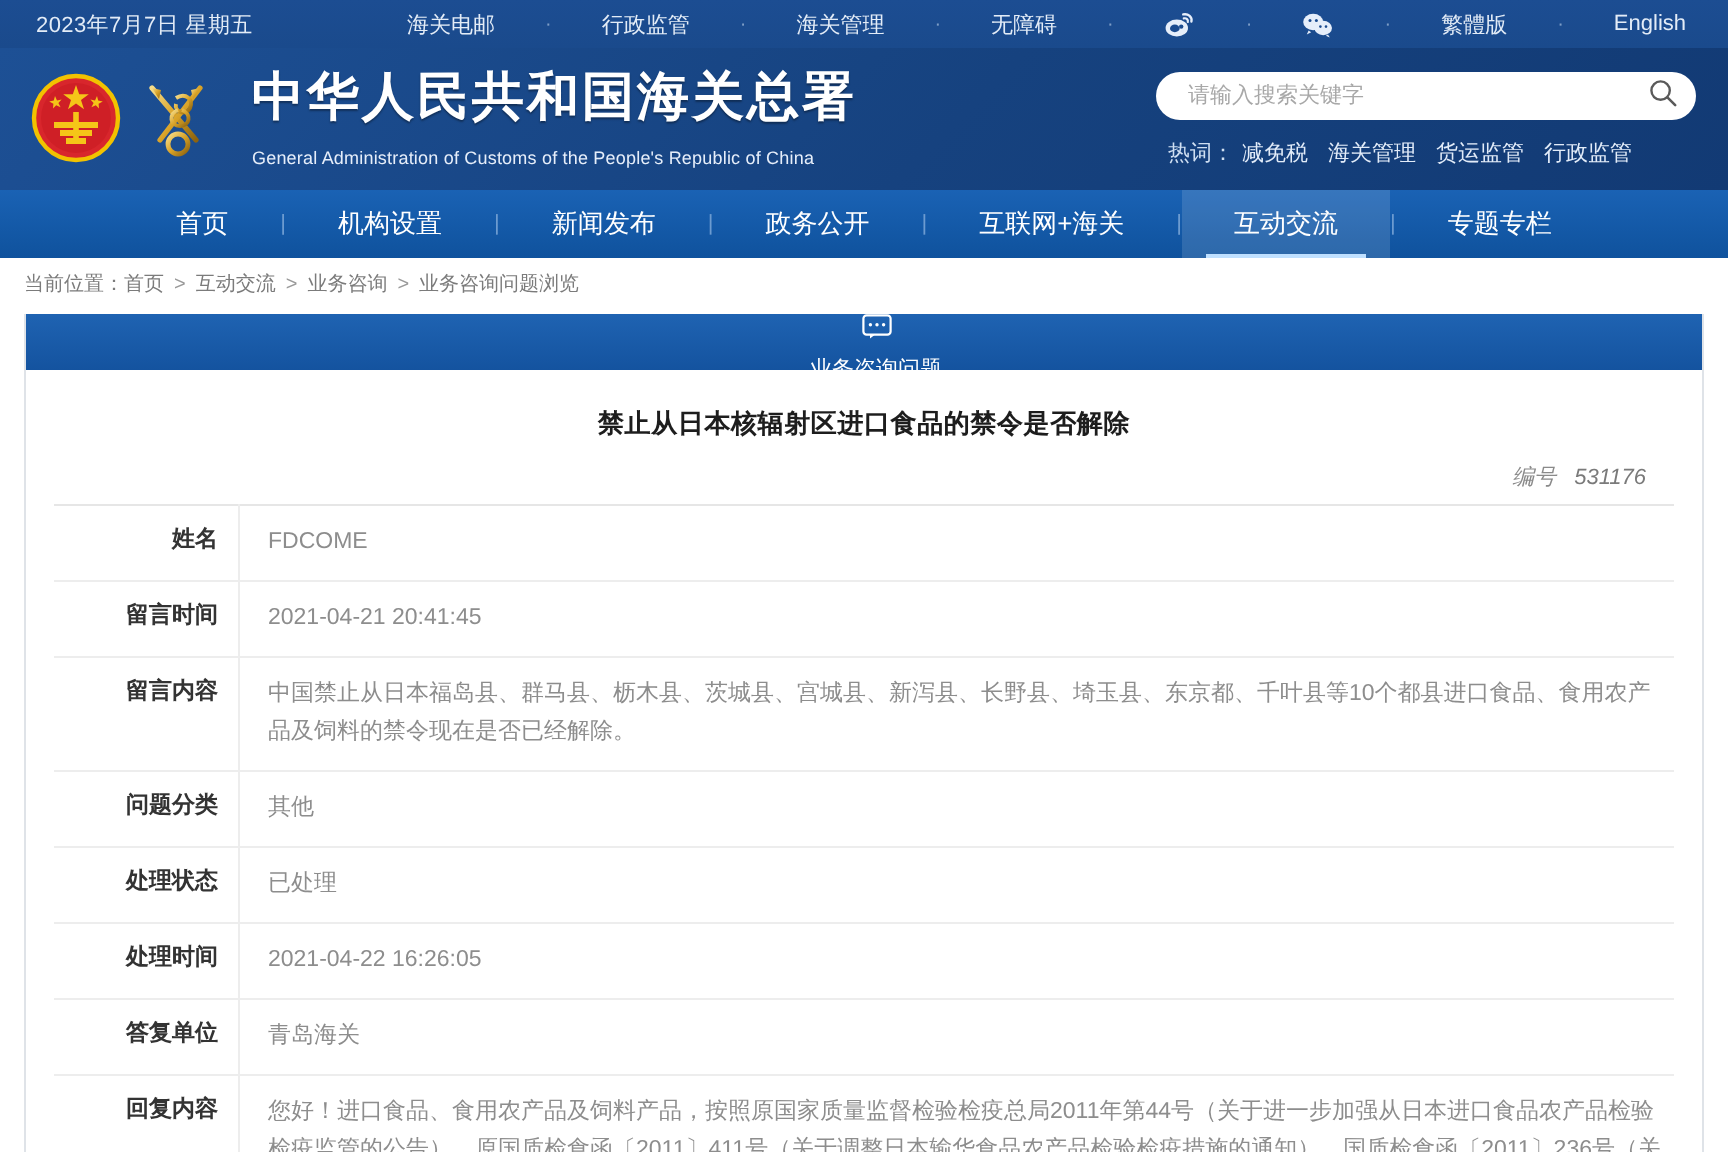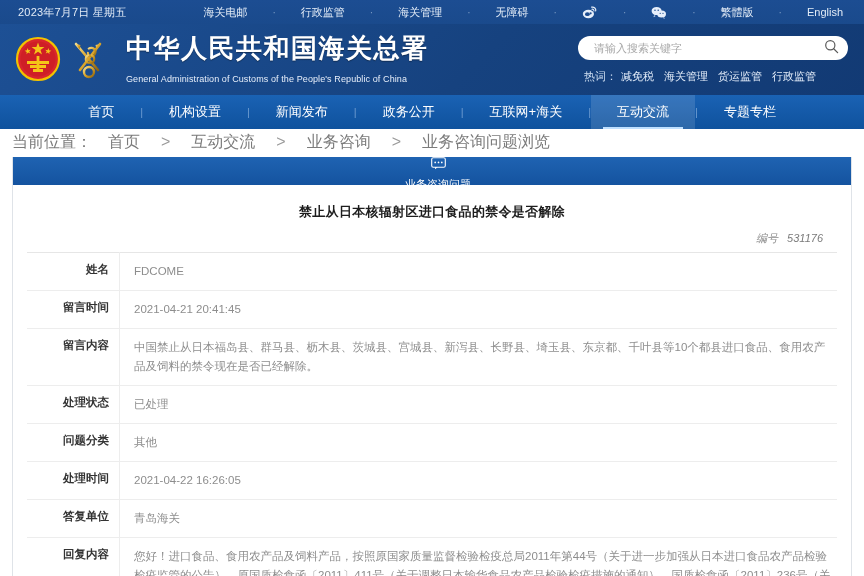--- a/index.html
+++ b/index.html
@@ -162,24 +162,23 @@
     display: flex; align-items: center;
     color: #6c9bd0; font-size: 11px;
   }
 
   
   .crumbbar {
     height: 26px;
     display: flex;
     align-items: center;
     padding-left: 12px;
-    font-size: 16px;
+    font-size: 10px;
     color: #7b7b7b;
     background: #fff;
-    gap: 16px;
   }
   .crumbbar a { color: #7b7b7b; text-decoration: none; }
   .crumbbar .cs { margin: 0 5px; color: #9a9a9a; }
 
   
   .card {
     margin: 2px 12px 0 12px;
     border: 1px solid #dfe3e8;
     border-top: none;
     background: #fff;
@@ -408,28 +407,28 @@
           </tr>
           <tr>
             <th>留言时间</th>
             <td class="pad-left">2021-04-21 20:41:45</td>
           </tr>
           <tr>
             <th>留言内容</th>
             <td>中国禁止从日本福岛县、群马县、枥木县、茨城县、宫城县、新泻县、长野县、埼玉县、东京都、千叶县等10个都县进口食品、食用农产品及饲料的禁令现在是否已经解除。</td>
           </tr>
           <tr>
+            <th>问题分类</th>
+            <td class="pad-left">其他</td>
+          </tr>
+          <tr>
             <th>处理状态</th>
             <td class="pad-left">已处理</td>
           </tr>
           <tr>
-            <th>问题分类</th>
-            <td class="pad-left">其他</td>
-          </tr>
-          <tr>
             <th>处理时间</th>
             <td class="pad-left">2021-04-22 16:26:05</td>
           </tr>
           <tr>
             <th>答复单位</th>
             <td class="pad-left">青岛海关</td>
           </tr>
           <tr>
             <th>回复内容</th>
             <td>您好！进口食品、食用农产品及饲料产品，按照原国家质量监督检验检疫总局2011年第44号（关于进一步加强从日本进口食品农产品检验检疫监管的公告）、原国质检食函〔2011〕411号（关于调整日本输华食品农产品检验检疫措施的通知）、国质检食函〔2011〕236号（关于从日本进口食品农产品有关问题的补充通知）执行。如仍有问题可联系12360海关热线进一步咨询。</td>

